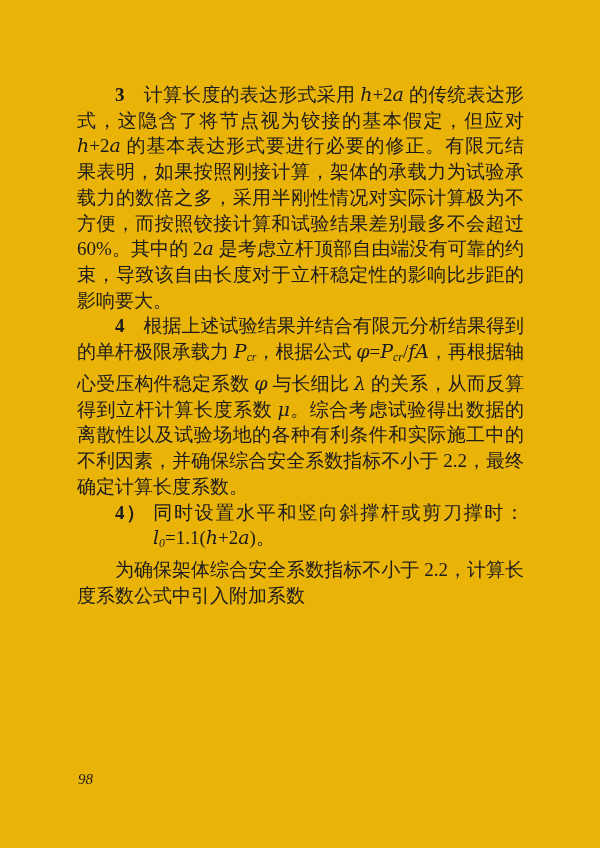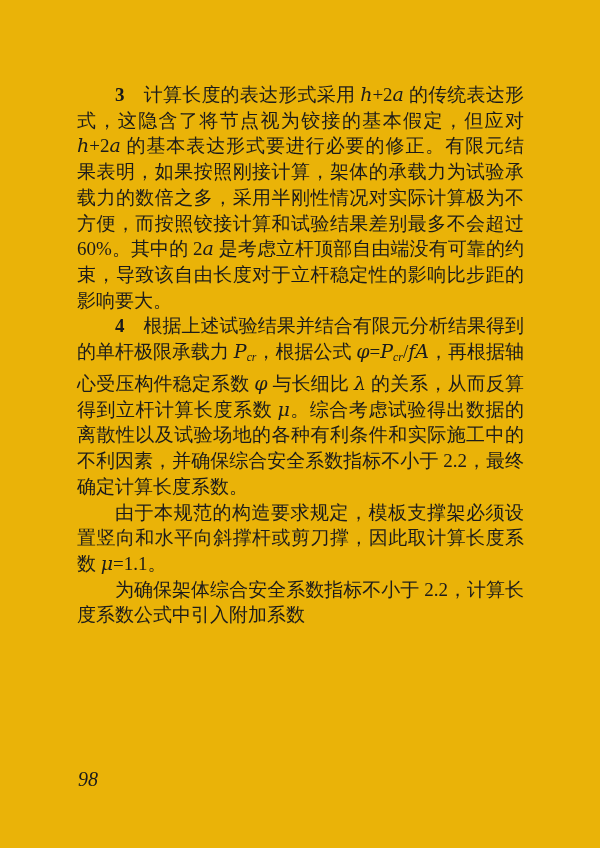--- a/index.html
+++ b/index.html
@@ -23,29 +23,29 @@
   .blk{margin:0;padding:0;}
   .blk.p{text-indent:2em;}
   .blk.li{margin-left:76px;text-indent:-38px;}
   .run-b{font-weight:bold;}
   .run-bn{font-weight:bold;margin-right:1em;}
   .run-i{font-style:italic;font-family:"DejaVu Serif","Liberation Serif",serif;}
   .run-sub{font-size:0.62em;vertical-align:-0.28em;letter-spacing:0;font-style:italic;}
   .page-number{
     position:absolute;
     left:78px;top:766px;
-    font-size:20px;
+    font-size:15px;
     font-style:italic;
     line-height:26px;
   }
 </style>
 </head>
 <body>
 
 <div class="page">
   <div class="body-text">
       <div class="blk p"><span class="run-bn">3</span><span>计算长度的表达形式采用 </span><span class="run-i">h</span><span>+2</span><span class="run-i">a</span><span> 的传统表达形式，这隐含了将节点视为铰接的基本假定，但应对 </span><span class="run-i">h</span><span>+2</span><span class="run-i">a</span><span> 的基本表达形式要进行必要的修正。有限元结果表明，如果按照刚接计算，架体的承载力为试验承载力的数倍之多，采用半刚性情况对实际计算极为不方便，而按照铰接计算和试验结果差别最多不会超过 60%。其中的 2</span><span class="run-i">a</span><span> 是考虑立杆顶部自由端没有可靠的约束，导致该自由长度对于立杆稳定性的影响比步距的影响要大。</span></div>
       <div class="blk p"><span class="run-bn">4</span><span>根据上述试验结果并结合有限元分析结果得到的单杆极限承载力 </span><span class="run-i">P</span><span class="run-sub">cr</span><span>，根据公式 </span><span class="run-i">φ</span><span>=</span><span class="run-i">P</span><span class="run-sub">cr</span><span>/</span><span class="run-i">fA</span><span>，再根据轴心受压构件稳定系数 </span><span class="run-i">φ</span><span> 与长细比 </span><span class="run-i">λ</span><span> 的关系，从而反算得到立杆计算长度系数 </span><span class="run-i">μ</span><span>。综合考虑试验得出数据的离散性以及试验场地的各种有利条件和实际施工中的不利因素，并确保综合安全系数指标不小于 2.2，最终确定计算长度系数。</span></div>
-      <div class="blk p"><span>由于本规范的构造要求规定，模板支撑架必须设置竖向和水平向斜撑杆或剪刀撑，因此取计算长度系数 </span><span class="run-i">μ</span><span>=1.1。</span></div>
+      <div class="blk li"><span class="run-b">4）</span><span> 同时设置水平和竖向斜撑杆或剪刀撑时：</span><span class="run-i">l</span><span class="run-sub">0</span><span>=1.1(</span><span class="run-i">h</span><span>+2</span><span class="run-i">a</span><span>)。</span></div>
       <div class="blk p"><span>为确保架体综合安全系数指标不小于 2.2，计算长度系数公式中引入附加系数 </span></div>
     </div>
   <div class="page-number">98</div>
 </div>
 
 </body></html>

